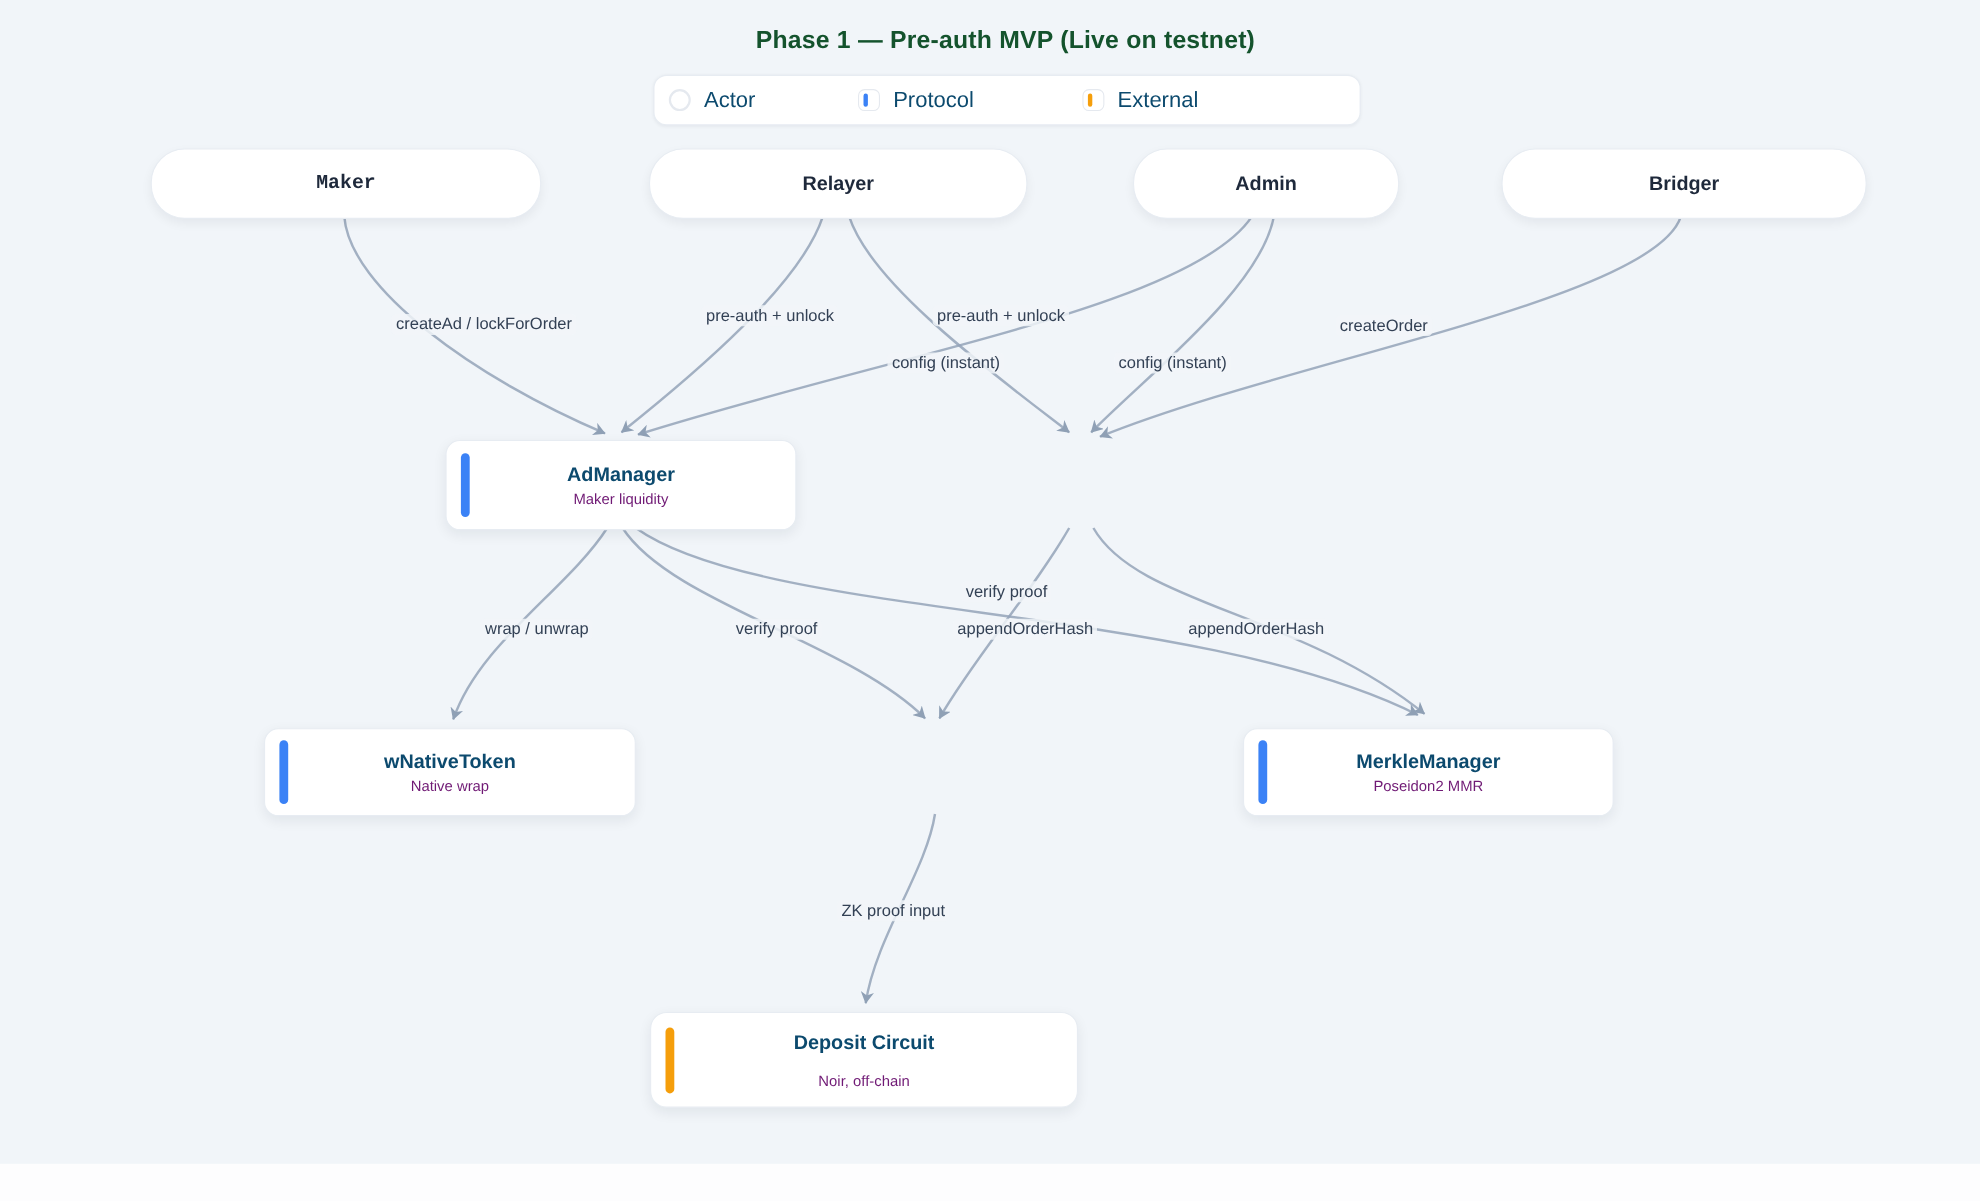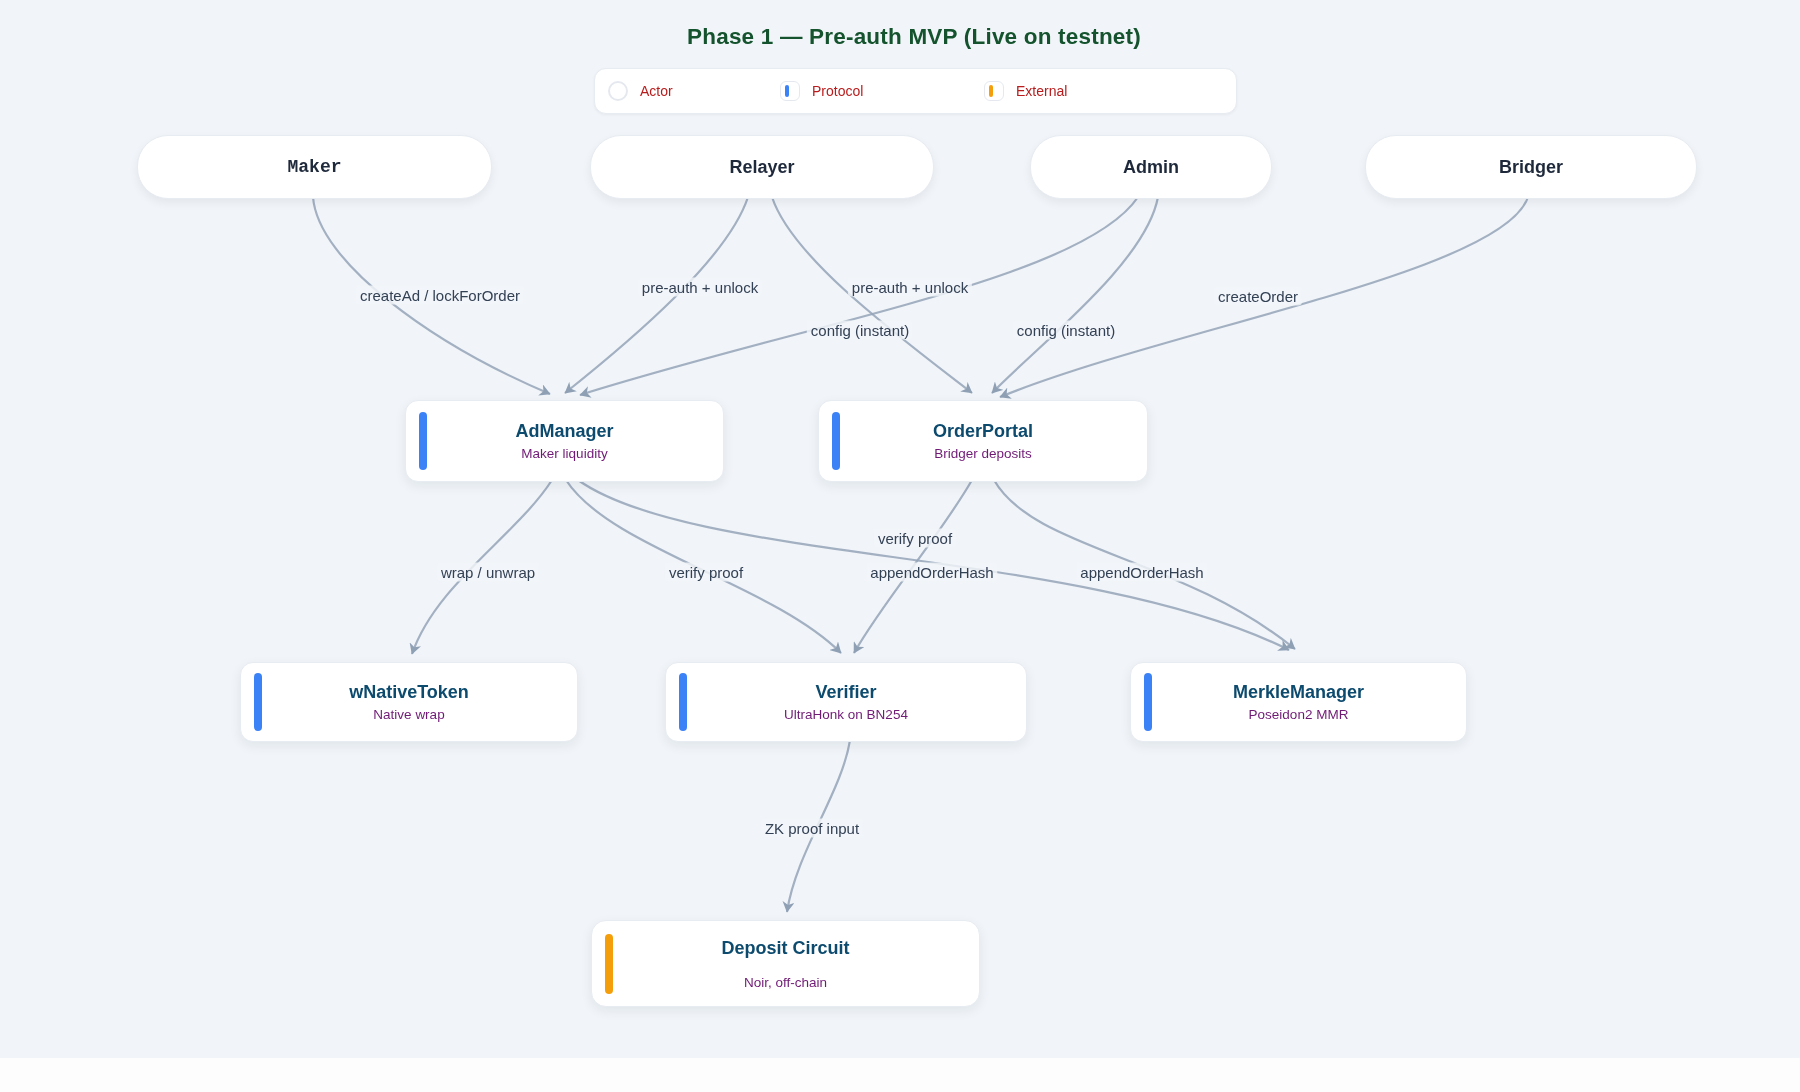--- a/index.html
+++ b/index.html
@@ -13,21 +13,21 @@
   .diagram-title{
     position:absolute;left:414px;top:24px;width:1000px;
     text-align:center;font-size:22.5px;font-weight:bold;color:#14532d;letter-spacing:.2px;
   }
   .legend{
     position:absolute;left:594px;top:68px;width:641px;height:44px;
     background:#ffffff;border:1px solid #e7ecf2;border-radius:12px;
     box-shadow:0 1px 3px rgba(15,23,42,.05);
   }
   .legend-item{position:absolute;top:0;height:44px;display:flex;align-items:center;gap:12px;}
-  .legend-item .lbl{font-size:14px;color:#b91c1c;}
+  .legend-item .lbl{font-size:20px;color:#0c4a6e;}
   .swatch-circle{
     width:20px;height:20px;border-radius:50%;
     background:#fff;border:2px solid #e5e9ef;box-sizing:border-box;
   }
   .swatch-card{
     position:relative;width:20px;height:20px;border-radius:6px;
     background:#fff;border:1.5px solid #e5e9ef;box-sizing:border-box;
   }
   .swatch-card .mini-bar{
     position:absolute;left:3.5px;top:50%;transform:translateY(-50%);
@@ -117,34 +117,24 @@
     </div>
   <div class="pill" style="left:1365px;top:135px;width:330px;">
       <span>Bridger</span>
     </div>
 
   <div class="card" style="left:405px;top:400px;width:317px;height:80px;">
     <span class="accent-bar" style="background: rgb(59, 130, 246);"></span>
     <div class="card-title">AdManager</div>
     <div class="card-sub">Maker liquidity</div>
   </div>
-  <div class="card" style="left:818px;top:400px;width:328px;height:80px;">
-    <span class="accent-bar" style="background: rgb(59, 130, 246);"></span>
-    <div class="card-title">OrderPortal</div>
-    <div class="card-sub">Bridger deposits</div>
-  </div>
   <div class="card" style="left:240px;top:662px;width:336px;height:78px;">
     <span class="accent-bar" style="background: rgb(59, 130, 246);"></span>
     <div class="card-title">wNativeToken</div>
     <div class="card-sub">Native wrap</div>
-  </div>
-  <div class="card" style="left:665px;top:662px;width:360px;height:78px;">
-    <span class="accent-bar" style="background: rgb(59, 130, 246);"></span>
-    <div class="card-title">Verifier</div>
-    <div class="card-sub">UltraHonk on BN254</div>
   </div>
   <div class="card" style="left:1130px;top:662px;width:335px;height:78px;">
     <span class="accent-bar" style="background: rgb(59, 130, 246);"></span>
     <div class="card-title">MerkleManager</div>
     <div class="card-sub">Poseidon2 MMR</div>
   </div>
   <div class="card" style="left:591px;top:920px;width:387px;height:85px;border-radius:15px;gap:16px;">
     <span class="accent-bar" style="height: 60px; background: rgb(245, 158, 11);"></span>
     <div class="card-title">Deposit Circuit</div>
     <div class="card-sub">Noir, off-chain</div>

